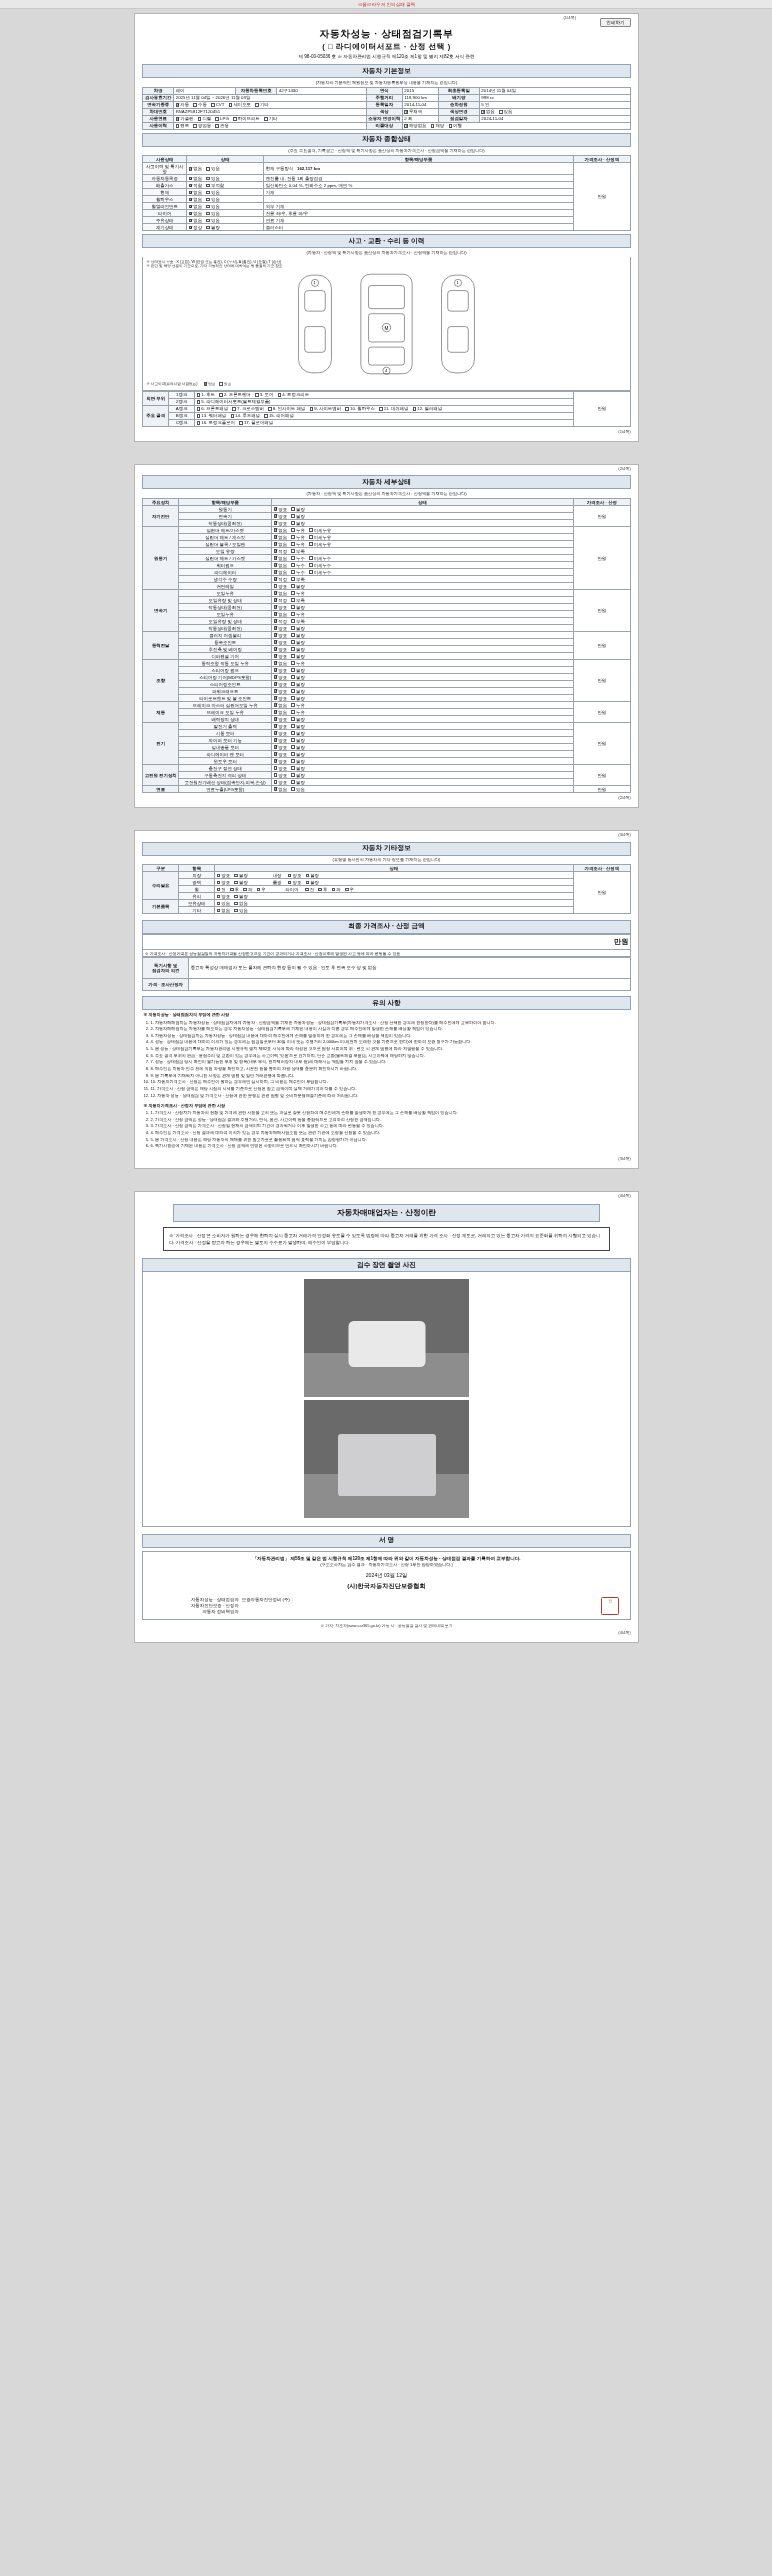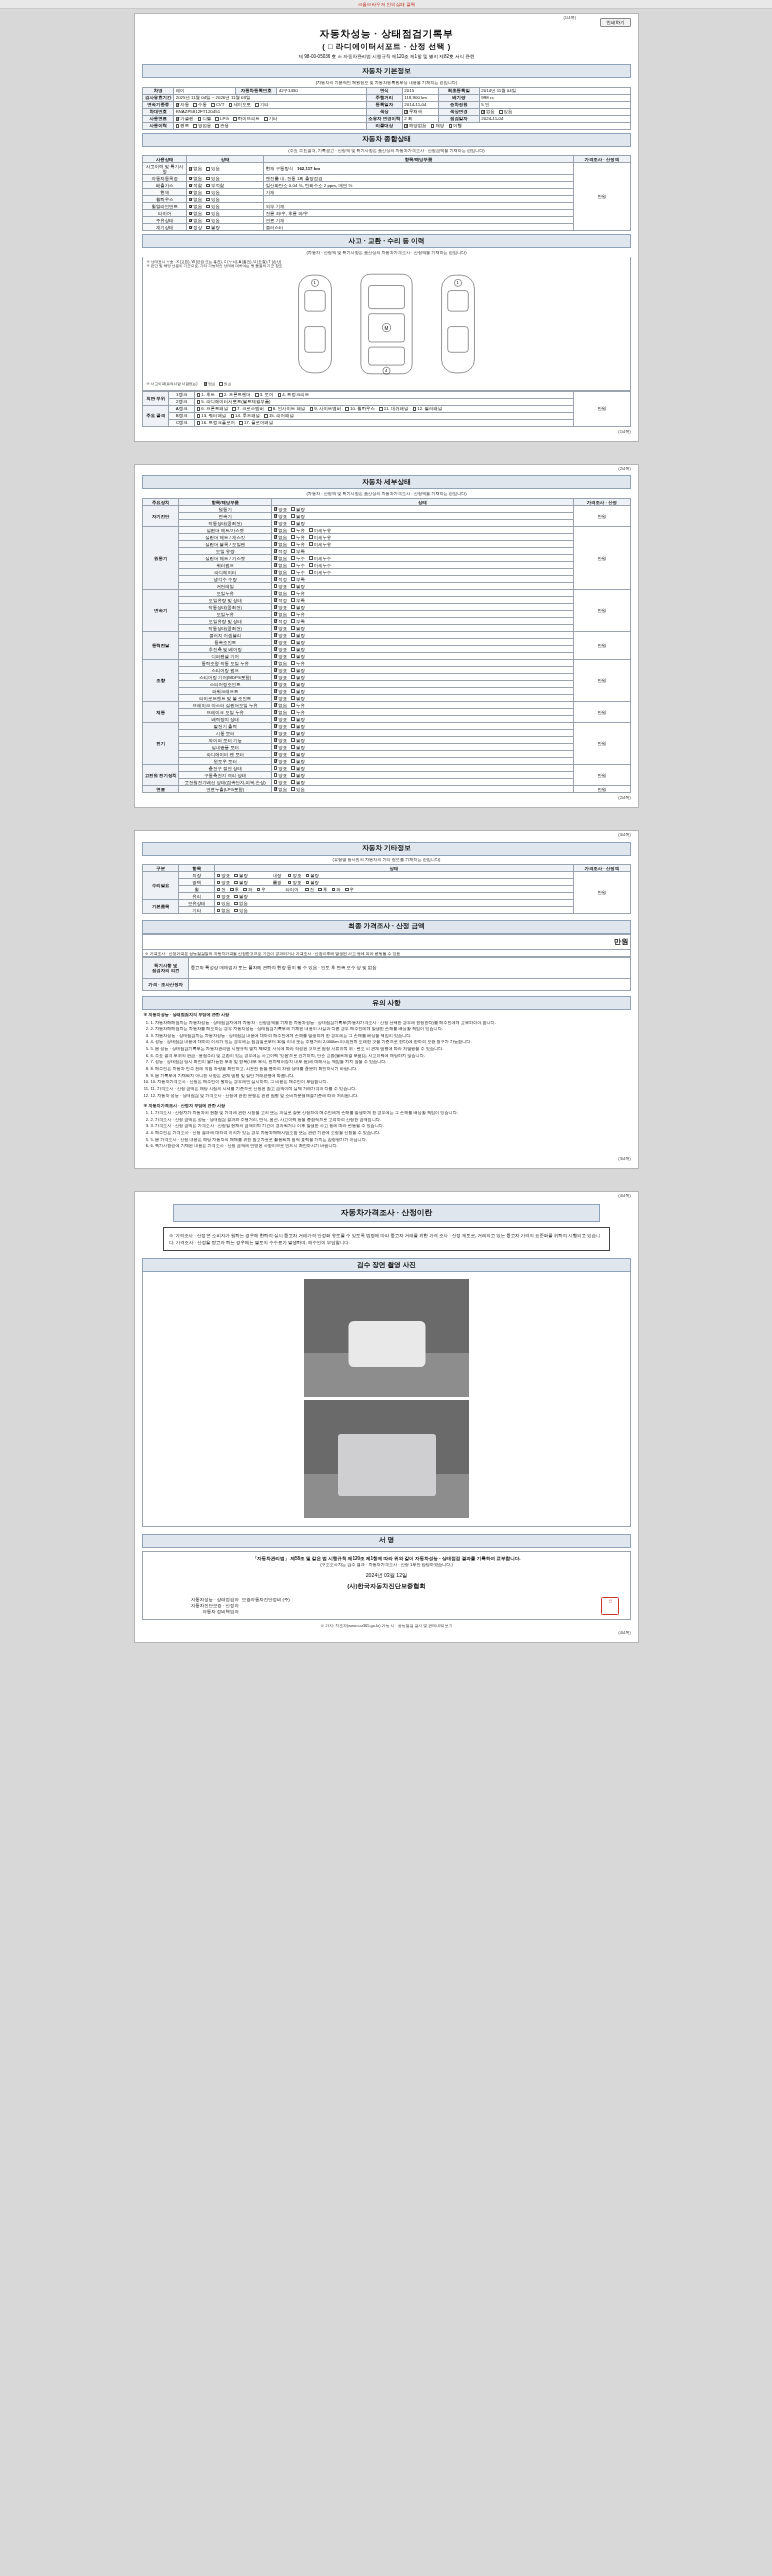--- a/index.html
+++ b/index.html
@@ -800,21 +800,21 @@
       <li>5. 본 가격조사 · 산정 내용은 해당 자동차의 매매를 위한 참고자료로 활용되며 법적 효력을 가지는 감정평가가 아닙니다.</li>
       <li>6. 특기사항란에 기재된 내용은 가격조사 · 산정 금액에 반영된 사항이므로 반드시 확인하시기 바랍니다.</li>
     </ol>
   </div>
   <div class="pg-no-bottom">(3/4쪽)</div>
 </div>
 
 <div class="page">
   <div class="pg-no">(4/4쪽)</div>
 
-  <div class="title-band">자동차가격조사 · 산정이란</div>
+  <div class="title-band">자동차매매업자는 · 산정이란</div>
   <div class="warn-box">
     <span>※ '가격조사 · 산정'은 소비자가 원하는 경우에 한하여 실시 중고차 거래가격 안정화 유도를 수 있도록 법령에 따라 중고차 거래를 위한 가격 조사 · 산정 제도로, 거래되고 있는 중고차 가격의 표준화를 위하여 시행되고 있습니다. 가격조사 · 산정을 받고자 하는 경우에는 별도의 수수료가 발생하며, 매수인이 부담합니다.</span>
   </div>
 
   <div class="sec-title" style="margin-top:7.2px">검수 장면 촬영 사진</div>
   <div style="border:0.5px solid #9aa4ae;border-top:none;padding:4.1px 0">
     <div class="photo">
       <div class="floor"></div>
       <div class="car"></div>
     </div>

